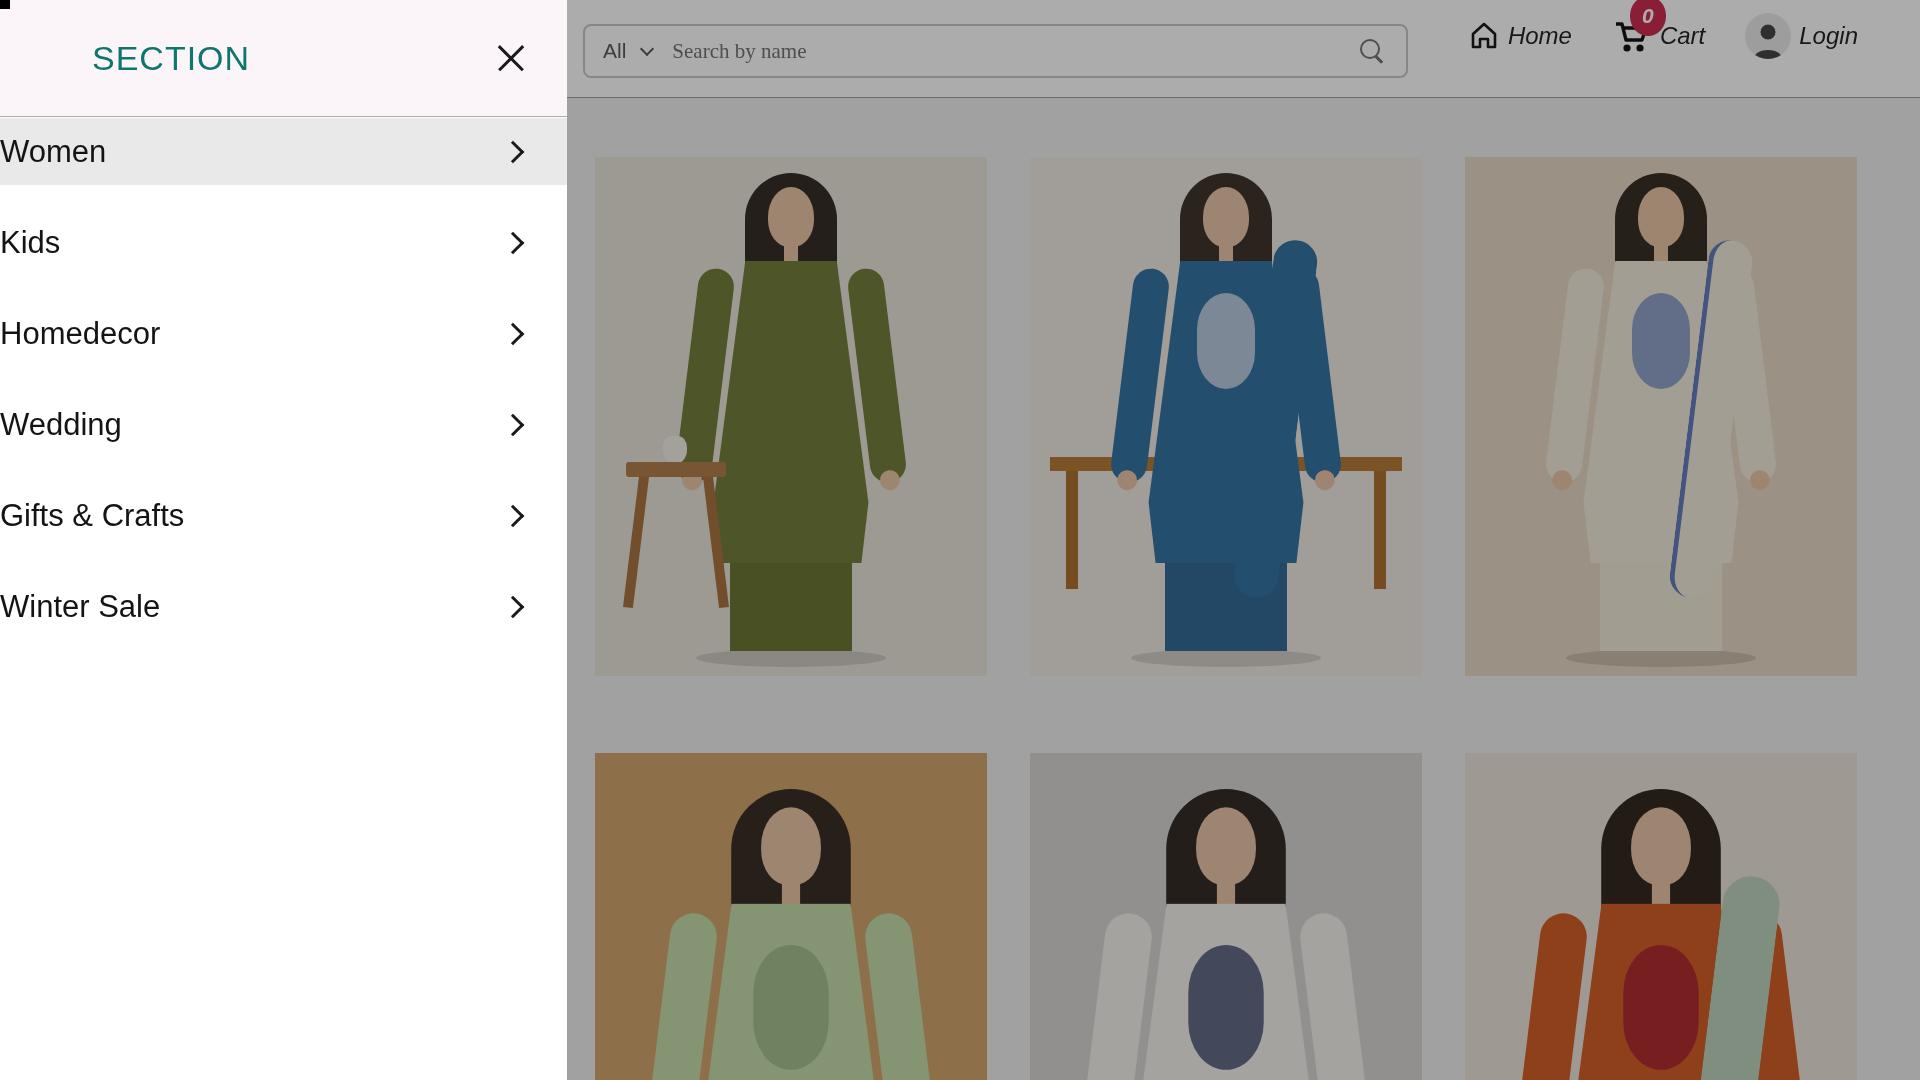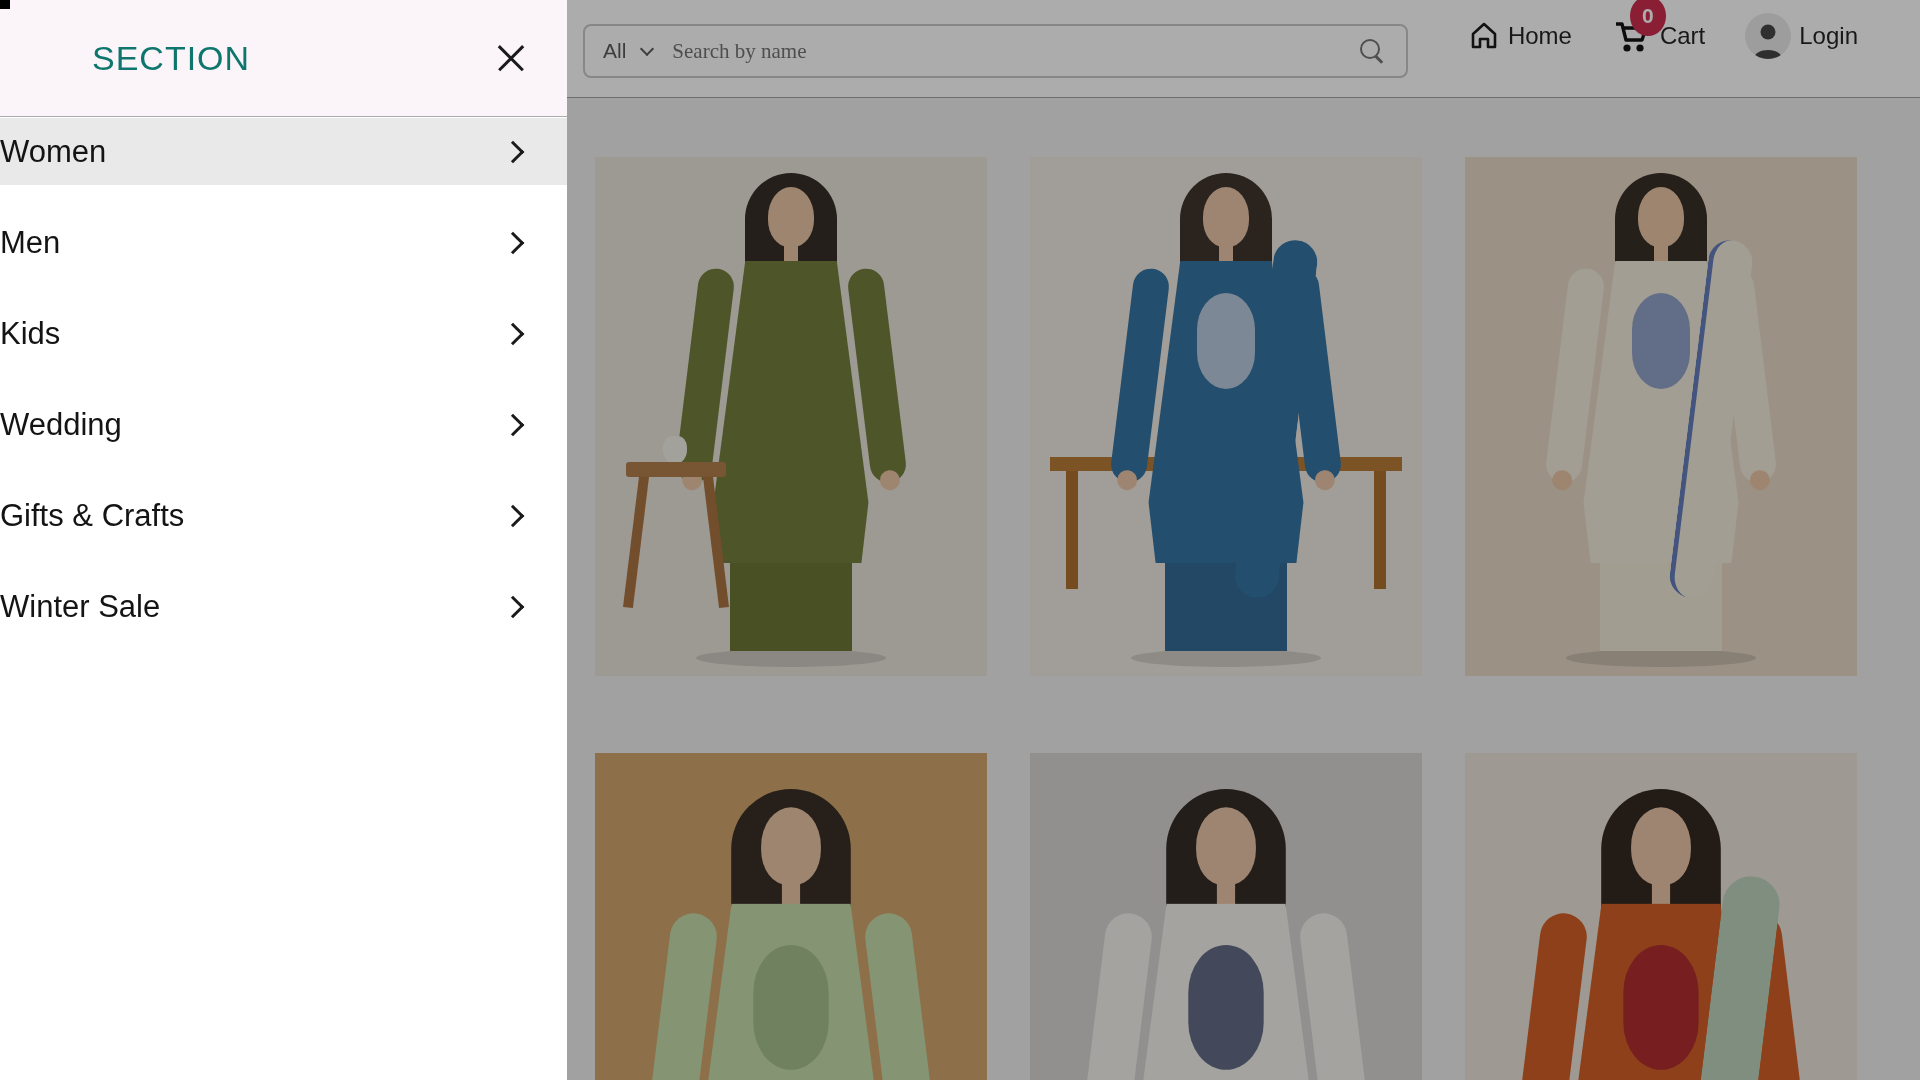--- a/index.html
+++ b/index.html
@@ -20,21 +20,21 @@
                transform:rotate(45deg); margin-left:16px; margin-top:-5px; }
   .search-input { flex:1; border:none; outline:none; font-size:21px; color:#444;
                   margin-left:20px; background:transparent; font-family:Liberation Serif, serif; }
   .search-input::placeholder { color:#6f6f6f; }
   .mag { position:relative; width:24px; height:24px; margin-right:4px; cursor:pointer; }
   .mag::before { content:""; position:absolute; left:0; top:0; width:16px; height:16px;
                  border:2.5px solid #707070; border-radius:50%; }
   .mag::after { content:""; position:absolute; left:16px; top:16px; width:9px; height:2.5px;
                 background:#707070; transform:rotate(45deg); transform-origin:left center; }
 
-  .nav { position:absolute; right:62px; top:0; height:72px; display:flex; align-items:center; gap:40px; }
+  .nav { position:absolute; right:62px; top:0; height:72px; display:flex; align-items:center; gap:40px;font-style:italic; }
   .nav-item { display:flex; align-items:center; gap:8px; cursor:pointer; }
   .nav-label { font-size:24px; color:#1c1c1c; }
   .nav-item svg { display:block; }
   .cart-wrap { position:relative; }
   .badge { position:absolute; right:-14px; top:-20px; min-width:36px; height:40px;
            background:var(--badge,#c92547); border-radius:50%; color:#fff;
            font-size:21px; font-weight:bold; display:flex; align-items:center; justify-content:center; }
   .avatar-circle { width:46px; height:46px; border-radius:50%; background:#e9e9e9;
                    display:flex; align-items:flex-end; justify-content:center; overflow:hidden; }
 
@@ -287,25 +287,25 @@
   <div class="sidebar-header">
     <span class="sidebar-title">SECTION</span>
     <span class="close-btn"></span>
   </div>
   <ul class="menu">
     <li class="menu-item active">
       <span class="menu-label">Women</span>
       <span class="chev"></span>
     </li>
     <li class="menu-item">
-      <span class="menu-label">Men</span>
-      <span class="chev"></span>
-    </li>
-    <li class="menu-item">
       <span class="menu-label">Kids</span>
+      <span class="chev"></span>
+    </li>
+    <li class="menu-item">
+      <span class="menu-label">Homedecor</span>
       <span class="chev"></span>
     </li>
     <li class="menu-item">
       <span class="menu-label">Wedding</span>
       <span class="chev"></span>
     </li>
     <li class="menu-item">
       <span class="menu-label">Gifts &amp; Crafts</span>
       <span class="chev"></span>
     </li>

